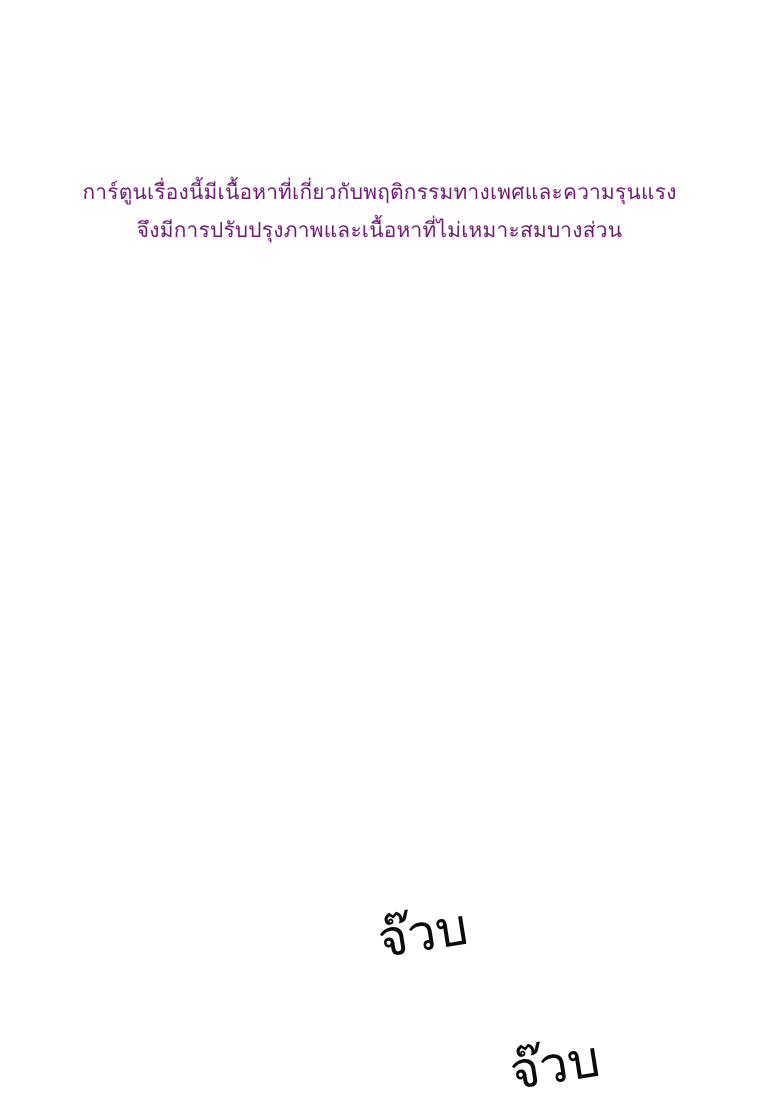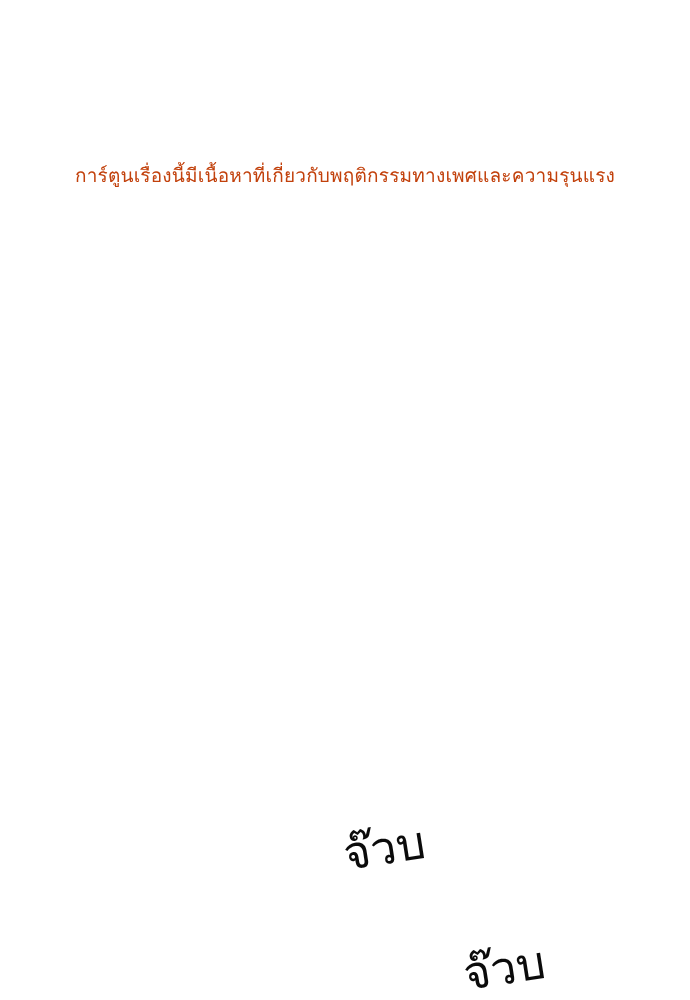--- a/index.html
+++ b/index.html
@@ -17,21 +17,21 @@
     background: #ffffff;
     overflow: hidden;
     margin: 0 auto;
   }
   .notice {
     position: absolute;
     left: 0;
     top: 158px;
     width: 690px;
     text-align: center;
-    color: #c2410c;
+    color: #701a75;
     font-size: 19px;
     line-height: 34px;
     letter-spacing: 0.2px;
   }
   .notice-line {
     display: block;
     white-space: nowrap;
   }
   .sfx {
     position: absolute;
@@ -55,18 +55,19 @@
     transform-origin: left top;
   }
 </style>
 </head>
 <body>
 
 <div class="page">
 
   <div class="notice">
     <span class="notice-line">การ์ตูนเรื่องนี้มีเนื้อหาที่เกี่ยวกับพฤติกรรมทางเพศและความรุนแรง</span>
+    <span class="notice-line">จึงมีการปรับปรุงภาพและเนื้อหาที่ไม่เหมาะสมบางส่วน</span>
   </div>
 
   <div class="sfx sfx-1">จ๊วบ</div>
   <div class="sfx sfx-2">จ๊วบ</div>
 
 </div>
 
 </body></html>

